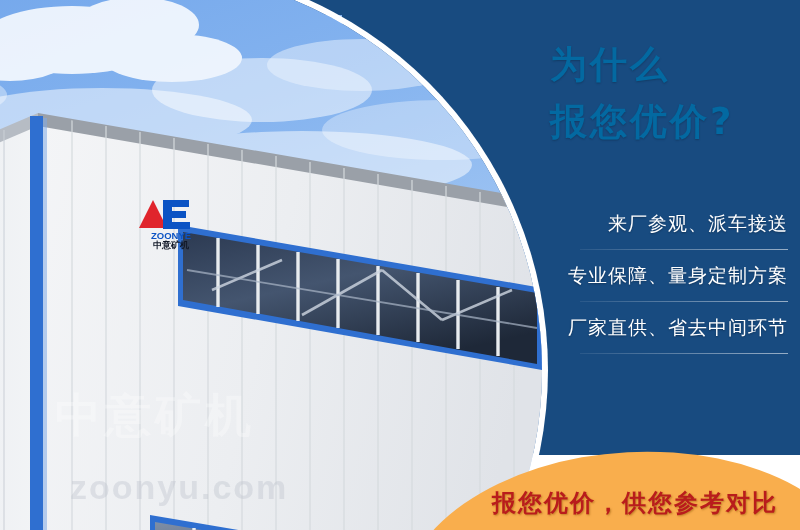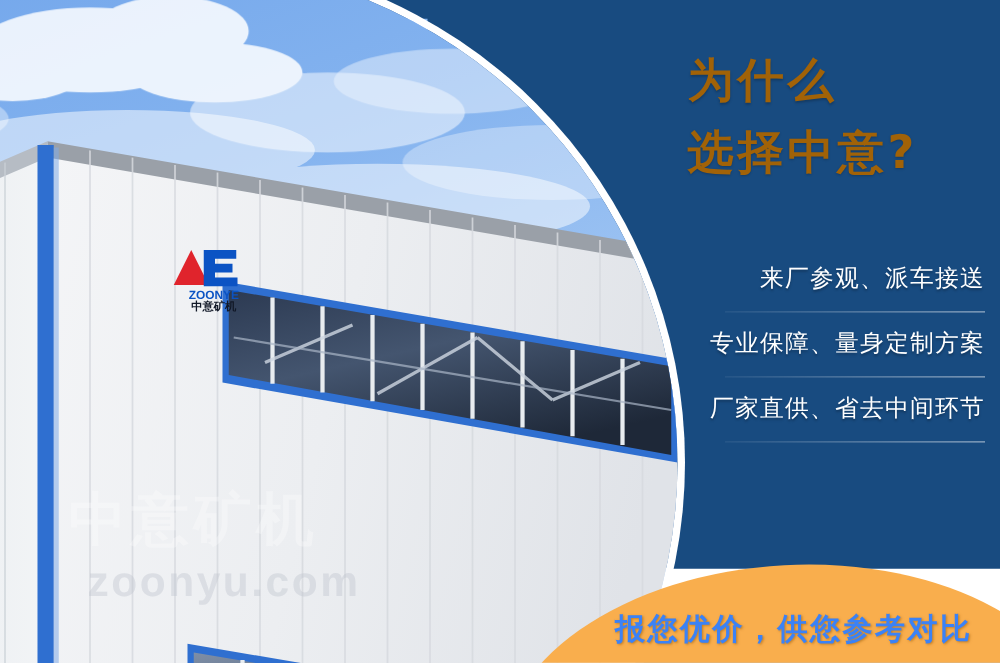--- a/index.html
+++ b/index.html
@@ -36,33 +36,33 @@
   }
 
   
   .orange-banner{
     position:absolute;left:398px;top:452px;width:470px;height:210px;
     background:#f9ae4d;border-radius:50% 50% 0 0 / 70% 70% 0 0;
     transform:rotate(-3deg);
   }
   .orange-label{
     position:absolute;left:470px;top:487px;width:330px;
-    text-align:center;color:#3b82f6;
+    text-align:center;color:#b91c1c;
     font-size:24px;font-weight:bold;letter-spacing:2px;
     text-shadow:1px 1px 2px rgba(150,90,10,.55);
     font-family:Liberation Sans, sans-serif;
   }
 
   
   .panel{
     position:absolute;left:520px;top:0;width:280px;height:475px;
   }
   .headline{
     position:absolute;left:30px;top:40px;width:250px;
-    color:#a16207;font-weight:bold;font-size:37px;line-height:1.35;
+    color:#0369a1;font-weight:bold;font-size:37px;line-height:1.35;
     letter-spacing:3px;
     font-family:"DejaVu Sans","Liberation Sans",sans-serif;
     text-shadow:0 1px 2px rgba(0,0,0,.22);
   }
   .headline div{white-space:nowrap;}
   .hl-2{margin-top:7px;}
 
   .features{
     position:absolute;left:20px;top:198px;width:265px;
   }
@@ -80,21 +80,21 @@
   }
 
   
   .watermark{
     position:absolute;left:55px;top:385px;width:420px;
     color:rgba(255,255,255,.30);font-size:46px;font-weight:bold;
     letter-spacing:4px;white-space:nowrap;pointer-events:none;
     font-family:"Liberation Sans",sans-serif;
   }
   .watermark2{
-    position:absolute;left:70px;top:447px;width:420px;
+    position:absolute;left:70px;top:468px;width:420px;
     color:rgba(190,195,205,.40);font-size:34px;font-weight:bold;
     letter-spacing:2px;white-space:nowrap;pointer-events:none;
     font-family:"Liberation Sans",sans-serif;
   }
 
   
   .logo{
     position:absolute;left:133px;top:194px;width:78px;height:56px;
   }
   .logo svg{display:block;}
@@ -307,21 +307,21 @@
     </svg>
   </div>
 
   <div class="watermark">中意矿机</div>
   <div class="watermark2">zoonyu.com</div>
 
   <div class="panel">
 
     <div class="headline">
       <div>为什么</div>
-      <div class="hl-2">选择中意?</div>
+      <div class="hl-2">报您优价?</div>
     </div>
 
     <div class="features">
       <div class="feat-row">来厂参观、派车接送</div>
       <div class="divider"></div>
       <div class="feat-row">专业保障、量身定制方案</div>
       <div class="divider"></div>
       <div class="feat-row">厂家直供、省去中间环节</div>
       <div class="divider"></div>
     </div>

